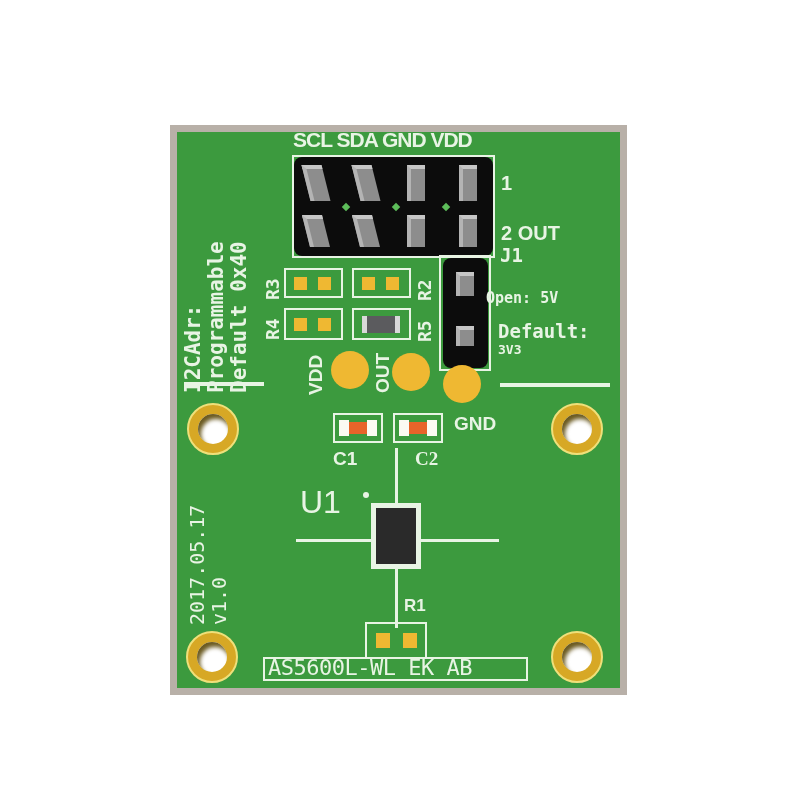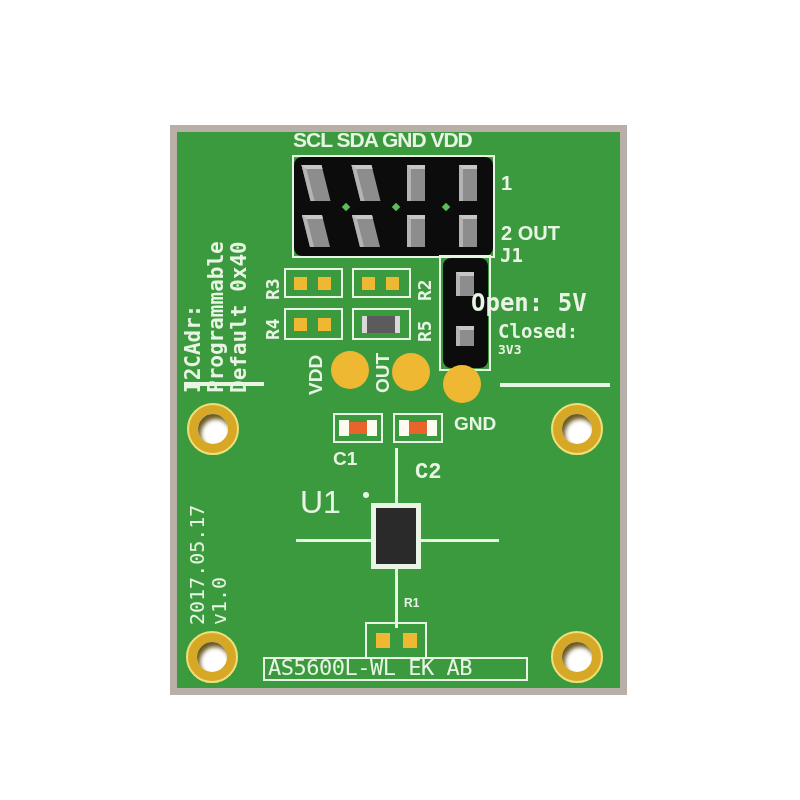--- a/index.html
+++ b/index.html
@@ -59,22 +59,22 @@
 
 <div class="abs silk" style="left:501px; top:172px; font-size:20px; font-family:'Liberation Sans', sans-serif;">1</div>
 <div class="abs silk" style="left:501px; top:222px; font-size:20px; font-family:Liberation Sans, sans-serif;">2 OUT</div>
 
 <div class="abs outline" style="left:439px; top:255px; width:52px; height:116px; border-width:2px;"></div>
 <div class="abs header" style="left:443px; top:258px; width:45px; height:110px;">
   <div class="abs pin" style="left:13px; top:14px; width:18px; height:24px;"></div>
   <div class="abs pin" style="left:13px; top:68px; width:18px; height:20px;"></div>
 </div>
 <div class="abs silk" style="left:500px; top:244px; font-size:19px;text-align:right;">J1</div>
-<div class="abs silk" style="left:471px; top:289px; font-size:24px;">Open: 5V</div>
-<div class="abs silk" style="left:498px; top:320px; font-size:19px;">Closed:</div>
+<div class="abs silk" style="left:486px; top:289px; font-size:15px;">Open: 5V</div>
+<div class="abs silk" style="left:498px; top:320px; font-size:19px;">Default:</div>
 <div class="abs silk" style="left:498px; top:342px; font-size:13px;">3V3</div>
 
 <div class="abs silk rot-l" style="left:182px; top:393px; font-size:21px; line-height:23px; font-family:'DejaVu Sans Mono', monospace;">
   <div>I2CAdr:</div>
   <div>Programmable</div>
   <div>Default 0x40</div>
 </div>
 <div class="abs silk-line" style="left:184px; top:382px; width:80px; height:4px;"></div>
 
 <div class="abs outline" style="left:284px; top:268px; width:59px; height:30px; border-width:2px;">
@@ -111,30 +111,30 @@
   <div class="abs cap-end" style="left:4px; top:5px; width:10px; height:16px;"></div>
   <div class="abs cap-body" style="left:14px; top:7px; width:18px; height:12px;"></div>
   <div class="abs cap-end" style="left:32px; top:5px; width:10px; height:16px;"></div>
 </div>
 <div class="abs outline" style="left:393px; top:413px; width:50px; height:30px; border-width:2px;">
   <div class="abs cap-end" style="left:4px; top:5px; width:10px; height:16px;"></div>
   <div class="abs cap-body" style="left:14px; top:7px; width:18px; height:12px;"></div>
   <div class="abs cap-end" style="left:32px; top:5px; width:10px; height:16px;"></div>
 </div>
 <div class="abs silk" style="left:333px; top:448px; font-size:19px; font-family:Liberation Sans, sans-serif;">C1</div>
-<div class="abs silk" style="left:415px; top:460px; font-size:22px; font-family:Liberation Mono, monospace;">C2</div>
+<div class="abs silk" style="left:415px; top:448px; font-size:19px; font-family:Liberation Serif, serif;">C2</div>
 <div class="abs silk" style="left:454px; top:413px; font-size:19px; font-family:'Liberation Sans', sans-serif;">GND</div>
 
 <div class="abs silk-line" style="left:395px; top:448px; width:3px; height:180px;"></div>
 <div class="abs silk-line" style="left:296px; top:539px; width:203px; height:3px;"></div>
 <div class="abs chip" style="left:371px; top:503px; width:50px; height:66px;"></div>
 <div class="abs" style="left:363px; top:492px; width:6px; height:6px; border-radius:50%; background:#e8f4e4;"></div>
 <div class="abs silk" style="left:300px; top:484px; font-size:32px; font-weight:normal; font-family:'Liberation Sans', sans-serif;">U1</div>
 
-<div class="abs silk" style="left:404px; top:596px; font-size:12px; font-family:'Liberation Sans', sans-serif;">R1</div>
+<div class="abs silk" style="left:404px; top:596px; font-size:17px; font-family:'Liberation Sans', sans-serif;">R1</div>
 <div class="abs outline" style="left:365px; top:622px; width:62px; height:35px; border-width:2px; border-bottom:none;">
   <div class="abs pad" style="left:9px; top:9px; width:14px; height:15px;"></div>
   <div class="abs pad" style="left:36px; top:9px; width:14px; height:15px;"></div>
 </div>
 
 <div class="abs outline" style="left:263px; top:657px; width:265px; height:24px; border-width:2px;"></div>
 <div class="abs silk" style="left:268px; top:655px; font-size:22px; font-weight:normal; letter-spacing:-0.5px; font-family:'DejaVu Sans Mono', monospace;">AS5600L-WL_EK_AB</div>
 
 <div class="abs silk rot-l" style="left:186px; top:625px; font-size:20px; line-height:22px; font-weight:normal; font-family:'DejaVu Sans Mono', monospace;">
   <div>2017.05.17</div>

